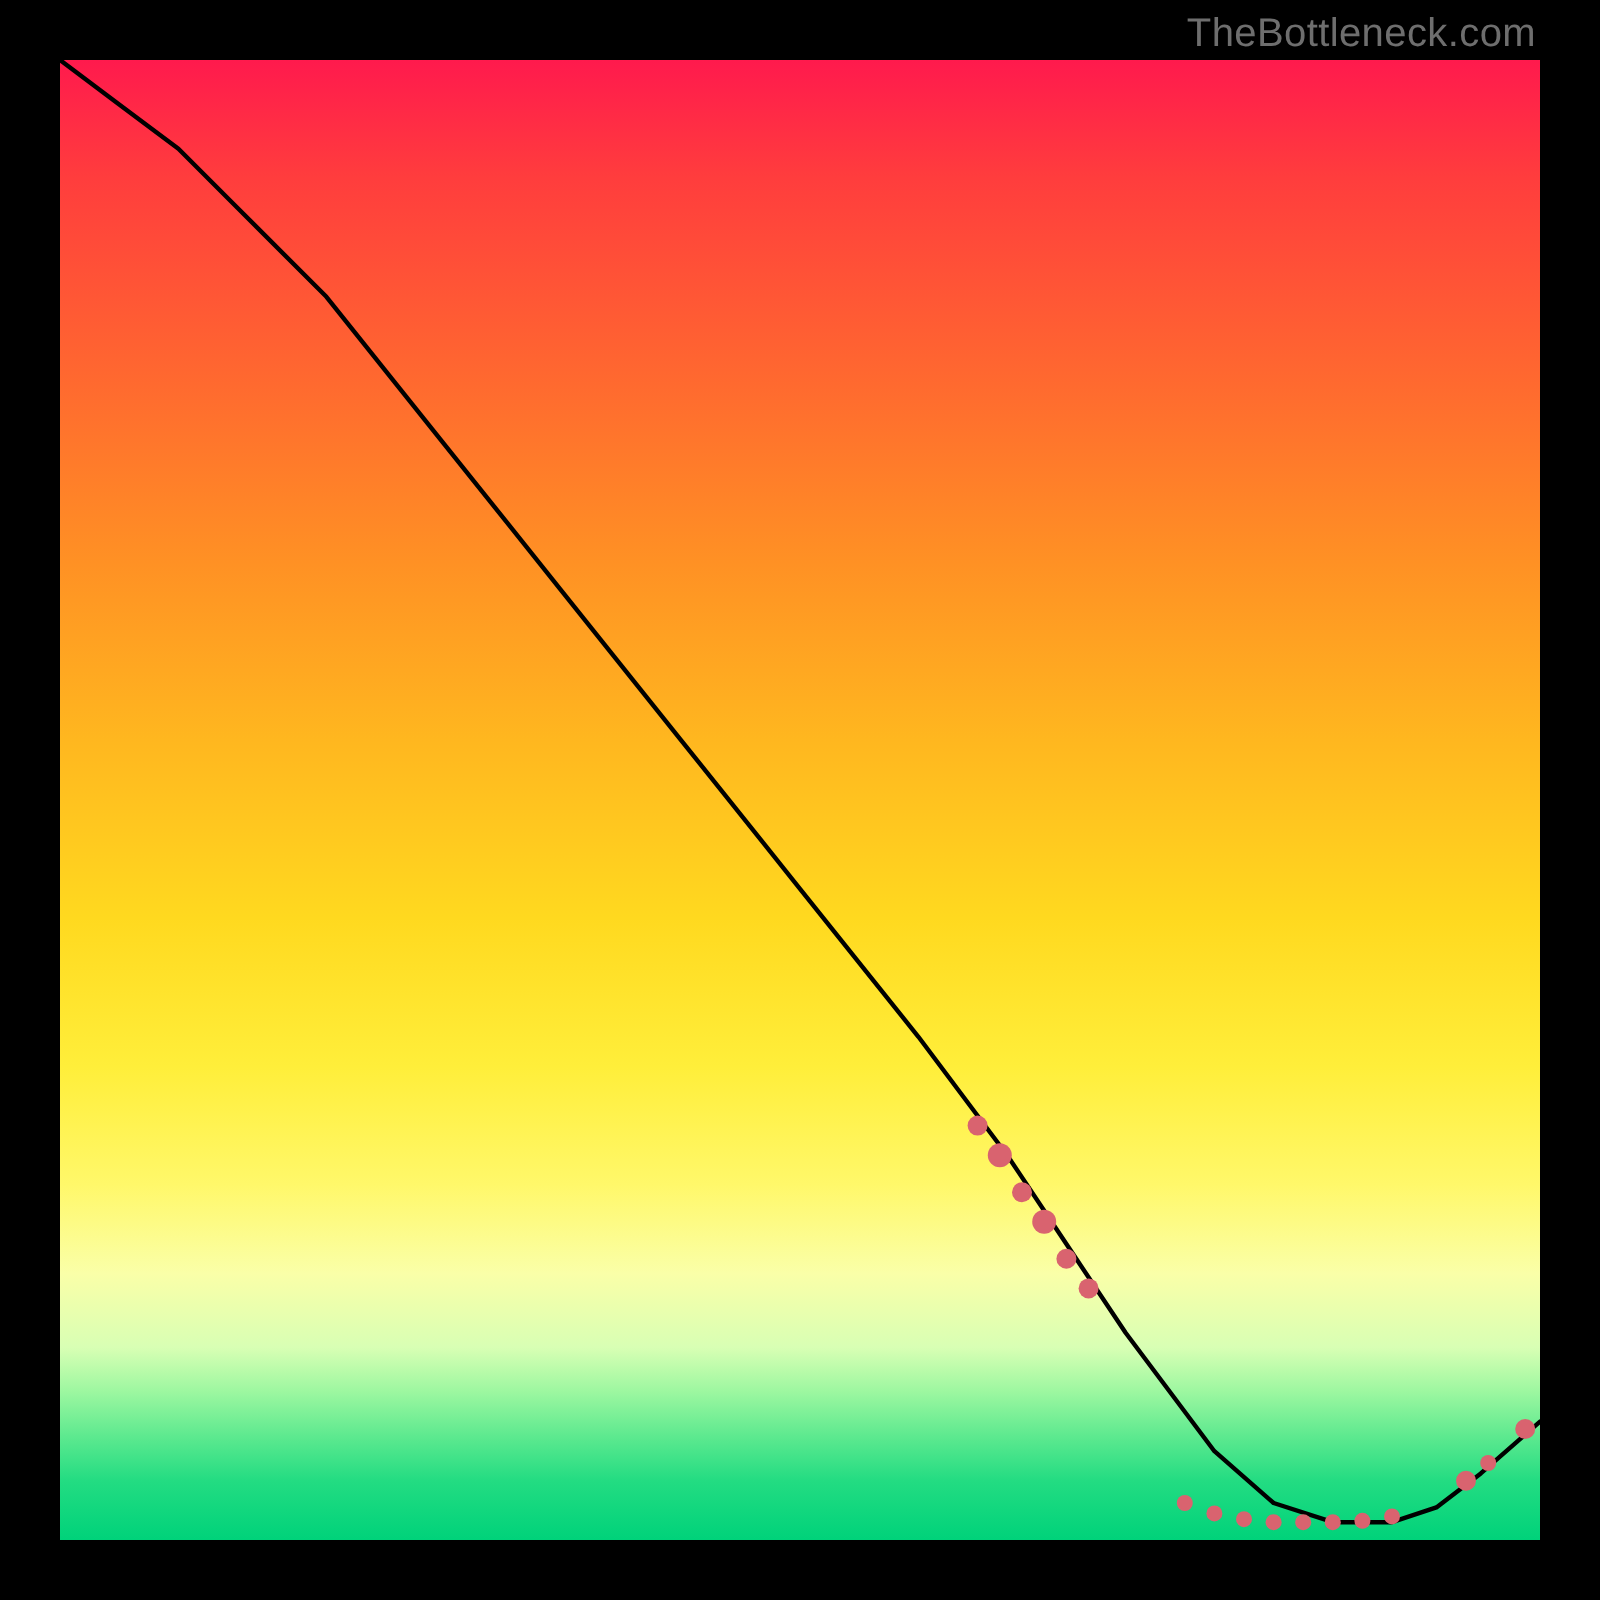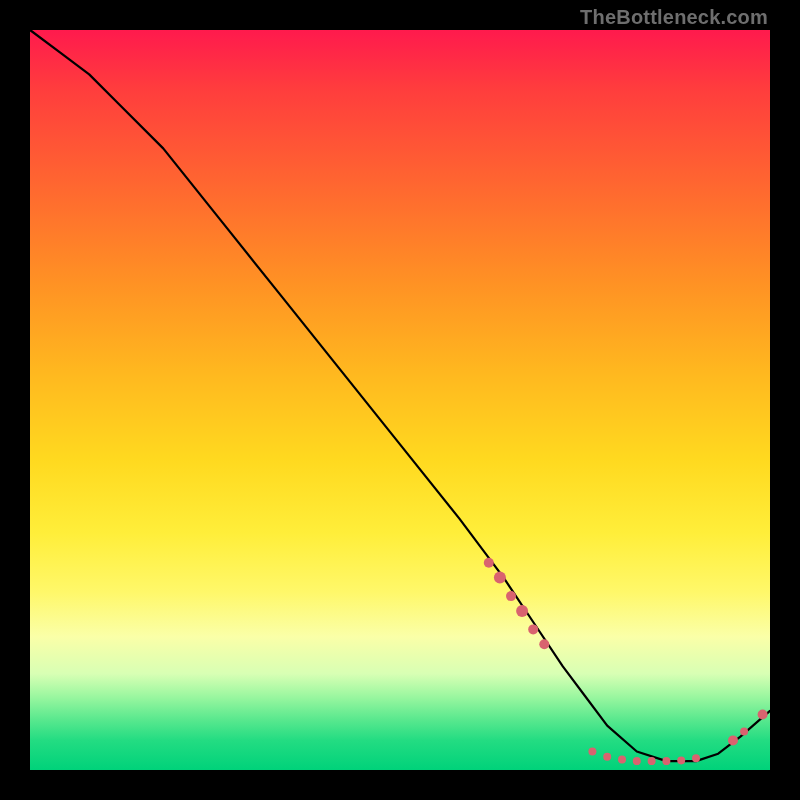--- a/index.html
+++ b/index.html
@@ -41,21 +41,21 @@
       #23dc82 96%,
       #00d27a 100%
     );
   }
   .watermark {
     position: absolute;
     top: 6px;
     right: 32px;
     color: #6e6e6e;
     font-size: 20px;
-    font-weight: 700;
+    font-weight: 400;
     letter-spacing: 0.2px;
     user-select: none;
   }
   svg.curve {
     position: absolute;
     left: 0;
     top: 0;
     width: 740px;
     height: 740px;
     overflow: visible;

